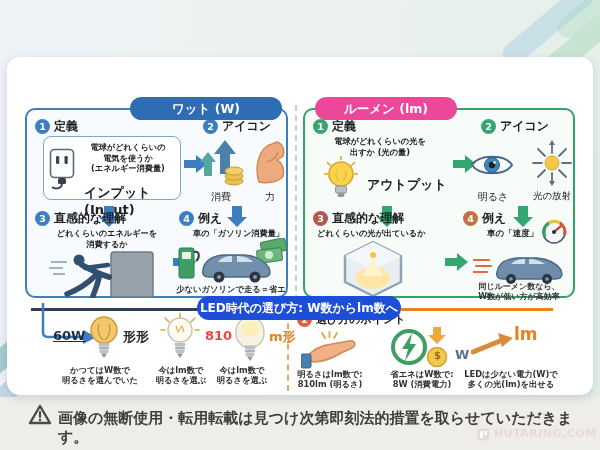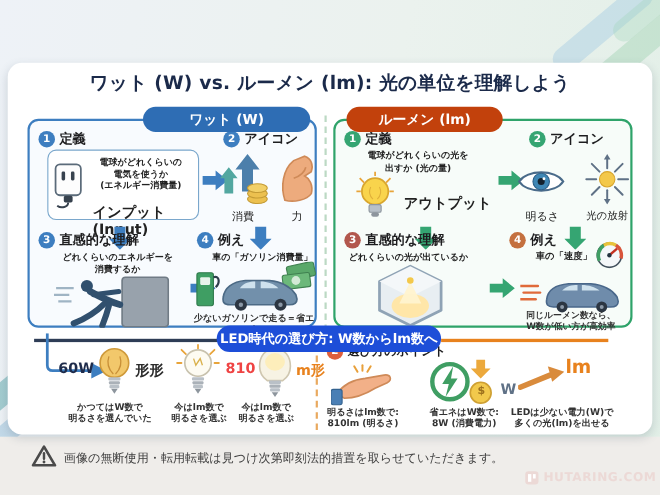--- a/index.html
+++ b/index.html
@@ -24,21 +24,21 @@
 
   .title { position:absolute; left:0; top:7px; width:100%; text-align:center;
            font-size:17px; font-weight:bold; color:#1b2a4a; letter-spacing:.2px; }
 
   .panel { position:absolute; top:51px; height:190px; border-radius:10px; }
   .panel-watt  { left:18px;  width:263px; border:2px solid #3d7ec0; background:#f8fbfe; }
   .panel-lumen { left:296px; width:272px; border:2px solid #2fa36a; background:#f7fcf9; }
   .pill { position:absolute; top:40px; height:23px; border-radius:12px; color:#fff;
           font-size:12.5px; font-weight:bold; text-align:center; line-height:23px; z-index:3; }
   .pill-watt  { left:123px; width:152px; background:#2e6db4; }
-  .pill-lumen { left:308px; width:142px; background:#c2410c; }
+  .pill-lumen { left:308px; width:142px; background:#ec4899; }
   .panel-divider { position:absolute; left:288px; top:48px; height:196px; border-left:2px dashed #bcd9c4; }
 
   .num { display:inline-flex; align-items:center; justify-content:center;
          width:15px; height:15px; border-radius:50%; color:#fff;
          font-size:9.5px; font-weight:bold; flex:none; }
   .sec-head { position:absolute; display:flex; align-items:center; gap:4px;
               font-size:12px; font-weight:bold; color:#1d1d1f; }
   .small-txt { font-size:8.2px; font-weight:bold; color:#222; line-height:1.3; }
   .tag-txt { font-size:13px; font-weight:bold; color:#222; }
   .icon-label { font-size:10px; font-weight:normal; color:#222; text-align:center; }
@@ -49,21 +49,21 @@
   
   .rule-left  { position:absolute; left:24px; top:251px; width:168px; height:2.5px; background:#2e3d56; }
   .rule-right { position:absolute; left:394px; top:251px; width:152px; height:2.5px; background:#e8821e; }
   .pill-led { position:absolute; left:190px; top:239px; width:204px; height:24px; background:#1d4ed8;
               border-radius:12px; color:#fff; font-size:12px; font-weight:bold;
               text-align:center; line-height:24px; z-index:3; }
   .led-divider { position:absolute; left:280px; top:256px; height:78px; border-left:2px dashed #e9a95f; }
   .bulb-num { font-size:13px; font-weight:bold; }
   .cap { font-size:8.3px; font-weight:bold; color:#333; line-height:1.25; text-align:center; white-space:pre-line; }
 
-  .warn-text { position:absolute; left:58px; top:409px; font-size:11px; font-weight:normal; color:#3e3e3e; }
+  .warn-text { position:absolute; left:58px; top:409px; font-size:15px; font-weight:bold; color:#3e3e3e; }
   .watermark { position:absolute; left:494px; top:427px; font-size:11px; font-weight:bold;
                color:#ecd9d6; letter-spacing:.5px; }
   .coin-sym { position:absolute; left:43px; top:25px; font-size:10px; font-weight:bold; color:#9c701c; width:11px; text-align:center; }
 </style>
 </head>
 <body>
 
 <div class="stage">
 
   <div class="stripe" style="left:492px;top:14px;width:112px;height:22px;background:rgba(140,190,225,.32);"></div>
@@ -73,21 +73,20 @@
   <div class="stripe" style="left:-18px;top:362px;width:102px;height:18px;background:rgba(140,185,215,.45);"></div>
   <svg class="abs" style="left:20px;top:58px;" width="140" height="60">
     <path d="M10,58 C40,40 70,18 120,6" fill="none" stroke="#c9d7e3" stroke-width="1.5"></path>
     <path d="M2,50 C34,36 60,22 100,10" fill="none" stroke="#d5e0ea" stroke-width="1.2"></path>
   </svg>
 
   <div class="footer-strip"></div>
 
   <div class="card">
 
-    <div class="title">ワット (W) vs. ルーメン (lm): 光の単位を理解しよう</div>
 
     <div class="pill pill-watt">ワット (W)</div>
     <div class="pill pill-lumen">ルーメン (lm)</div>
     <div class="panel-divider"></div>
 
     <div class="panel panel-watt">
 
       <div class="sec-head" style="left:8px;top:8px;">
         <span class="num" style="background:#3d7ec0;">1</span>
         <span>定義</span>
@@ -287,21 +286,21 @@
     </div>
 
     <div class="rule-left"></div>
     <div class="rule-right"></div>
     <div class="pill-led">LED時代の選び方: W数からlm数へ</div>
     <svg class="abs" style="left:26px;top:246px;" width="72" height="44">
       <path d="M10,0 V29 Q10,34 15,34 H50" fill="none" stroke="#3d7ec0" stroke-width="2.5"></path>
       <polygon points="50,27 64,34 50,41" fill="#3d7ec0"></polygon>
     </svg>
 
-    <div class="abs bulb-num" style="left:46px;top:271px;color:#1e2b4a;">60W</div>
+    <div class="abs bulb-num" style="left:46px;top:271px;color:#1e2b4a;text-decoration:underline;">60W</div>
     <svg class="abs" style="left:80px;top:258px;" width="34" height="50" viewBox="0 0 34 50">
       <circle cx="17" cy="15" r="13" fill="#f2c86b" stroke="#cf9a3a" stroke-width="1.5"></circle>
       <path d="M12,9 C10,15 12,21 16,25 M22,9 C24,15 22,21 18,25" stroke="#c89038" fill="none" stroke-width="1.2"></path>
       <rect x="11.5" y="28" width="11" height="3" rx="1" fill="#b9c0c7"></rect>
       <rect x="12" y="31.5" width="10" height="3" rx="1" fill="#aab1b8"></rect>
       <rect x="12.5" y="35" width="9" height="3" rx="1" fill="#b9c0c7"></rect>
       <path d="M14,38.5 L20,38.5 L17,43 Z" fill="#8d959d"></path>
     </svg>
     <div class="abs bulb-num" style="left:116px;top:271px;color:#2b2b2b;">形形</div>
     <div class="abs cap" style="left:36px;top:308px;width:114px;">かつてはW数で

